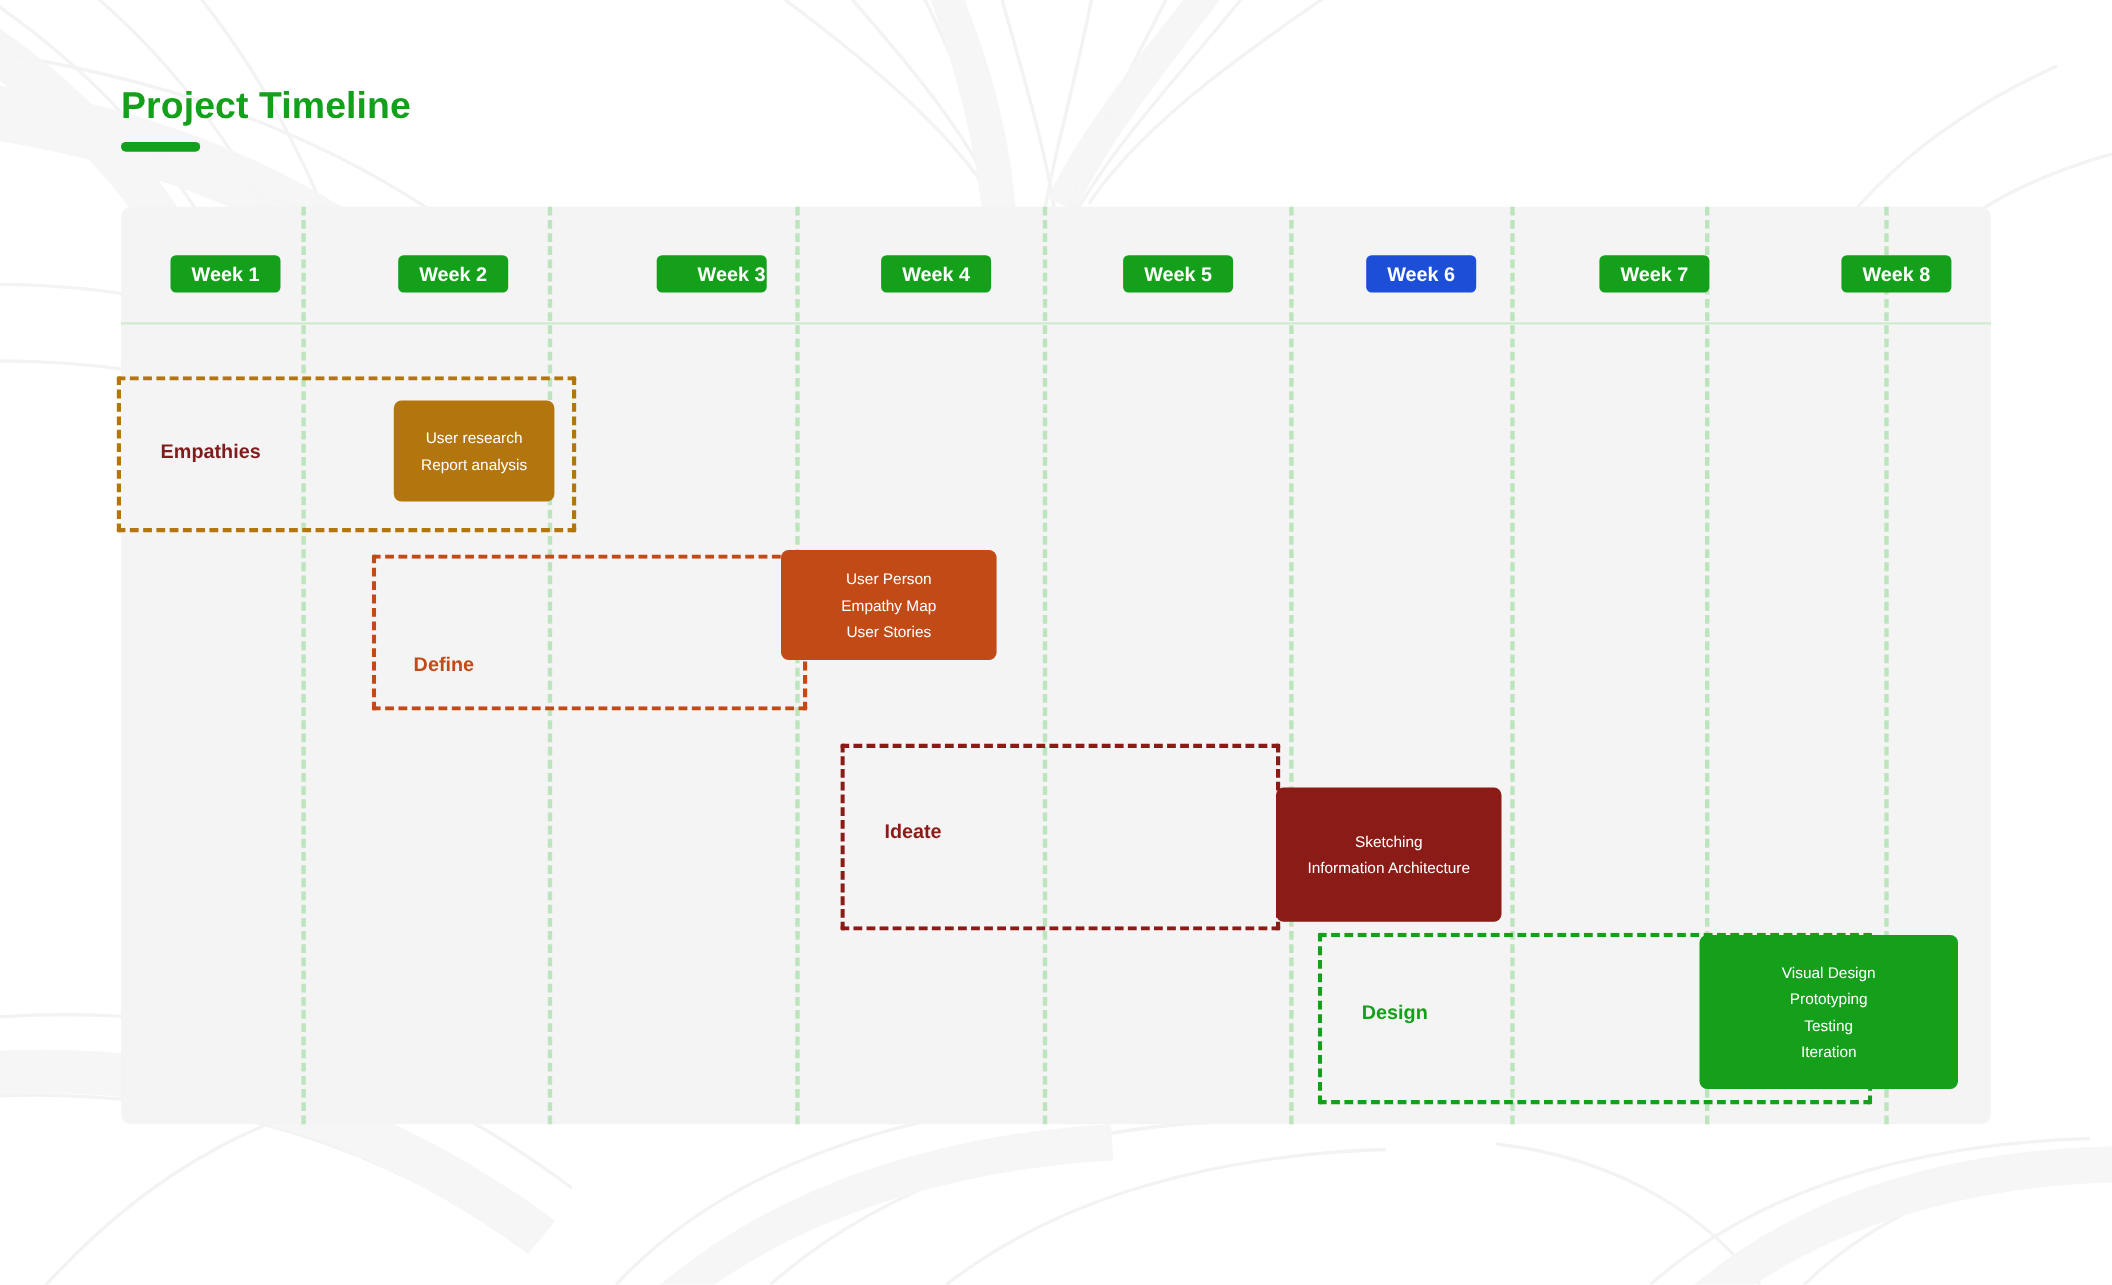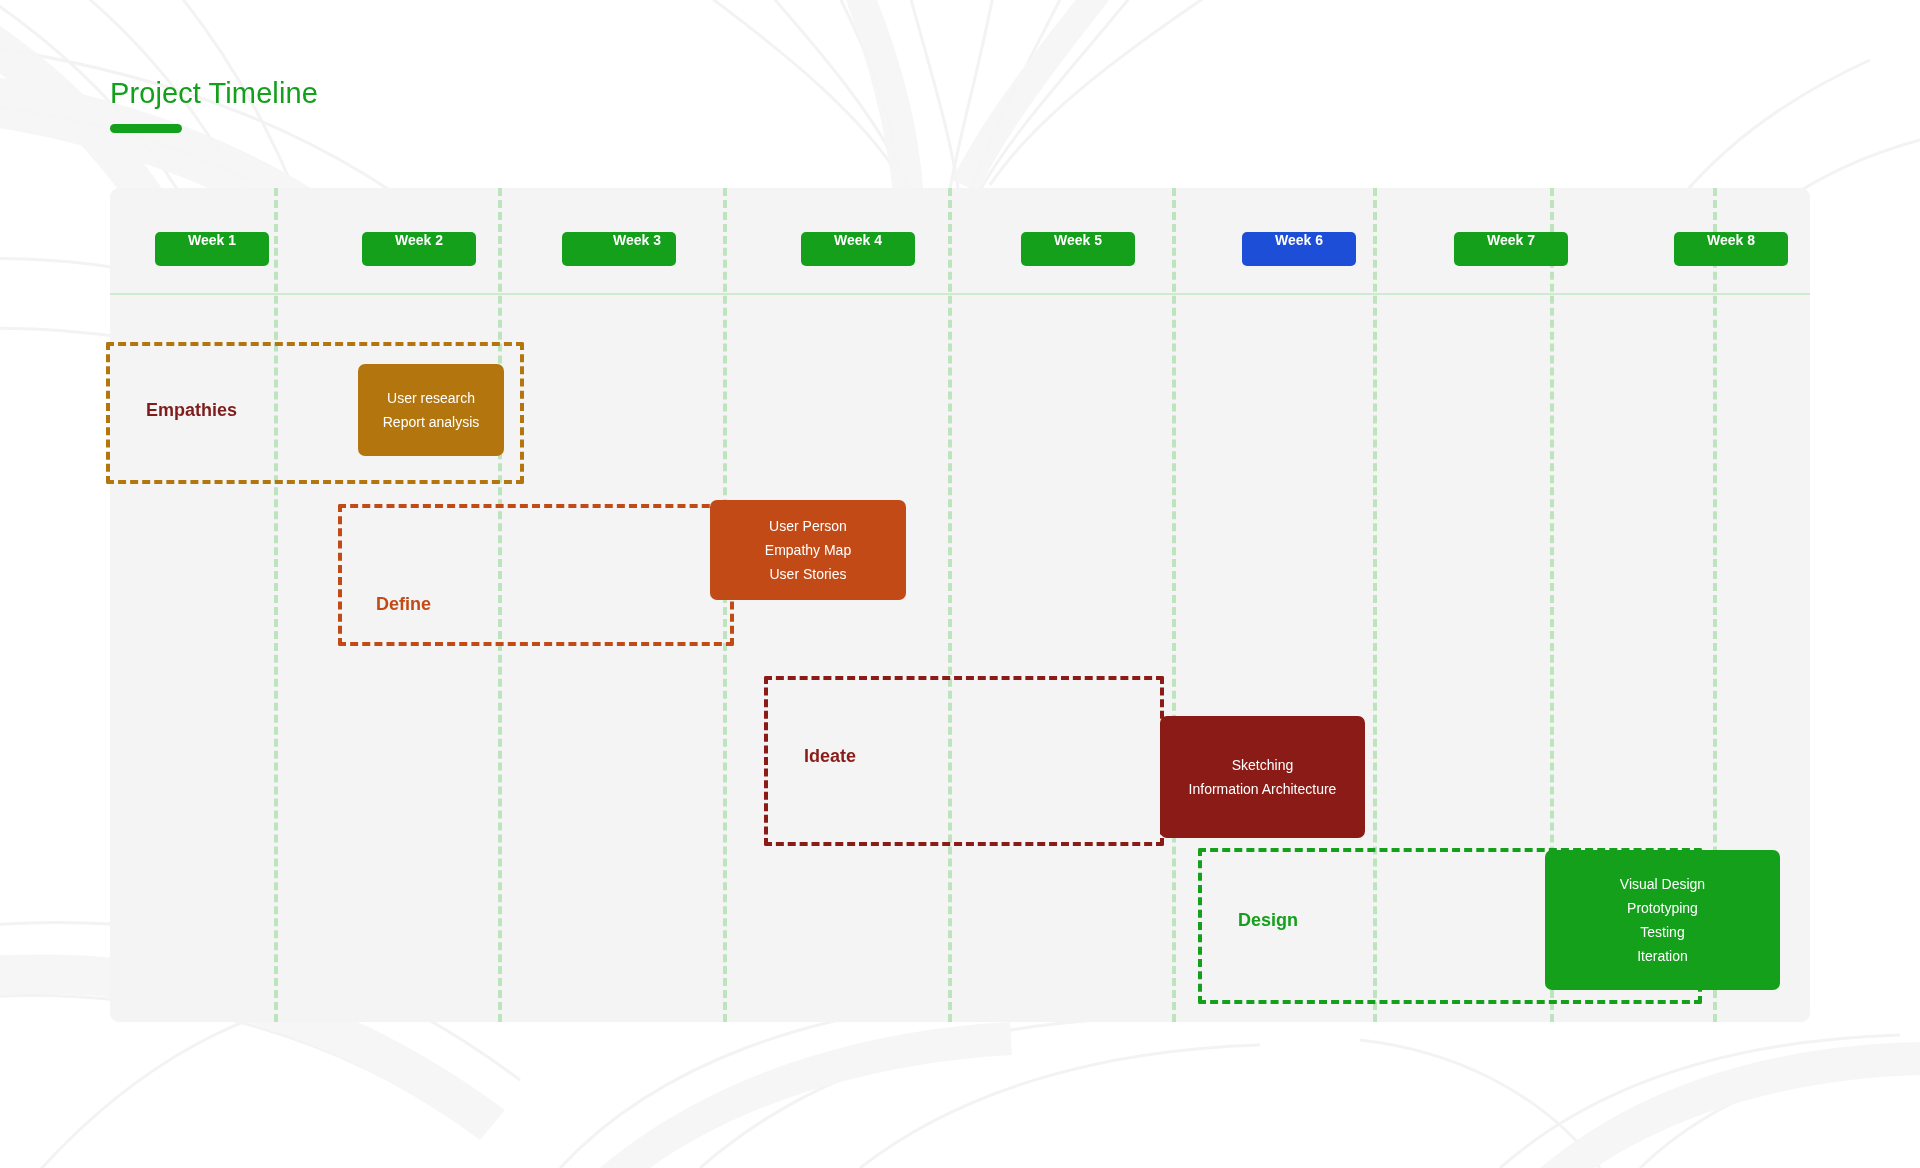--- a/index.html
+++ b/index.html
@@ -24,22 +24,22 @@
   }
 
   
   #title-block {
     position: absolute;
     left: 110px;
     top: 78px;
     z-index: 2;
   }
   #page-title {
-    font-size: 29px;
-    font-weight: normal;
+    font-size: 34px;
+    font-weight: bold;
     color: #13a01a;
     letter-spacing: 0.1px;
     line-height: 1.1;
     margin: 0;
     white-space: nowrap;
   }
   #title-underline {
     margin-top: 14px;
     width: 72px;
     height: 9px;
@@ -85,29 +85,29 @@
     position: absolute;
     left: 0;
     top: 0;
     width: 100%;
     height: 105px;
     z-index: 3;
   }
   .week-badge {
     position: absolute;
     top: 44px;
-    width: 114px;
+    width: 100px;
     height: 34px;
     background: #14a01a;
     border-radius: 5px;
     color: #ffffff;
-    font-size: 14px;
+    font-size: 18px;
     font-weight: bold;
     display: flex;
-    align-items: flex-start;
+    align-items: center;
     justify-content: center;
     box-sizing: border-box;
     white-space: nowrap;
   }
 
   
   .phase-box {
     position: absolute;
     box-sizing: border-box;
     border-style: dashed;
@@ -206,21 +206,21 @@
 
   <div id="header-separator"></div>
 
   <div id="week-header-row">
       <div class="week-badge" style="left: 45px; background: rgb(20, 160, 26);">
         <span>Week 1</span>
       </div>
       <div class="week-badge" style="left: 252px; background: rgb(20, 160, 26);">
         <span>Week 2</span>
       </div>
-      <div class="week-badge" style="left: 452px; background: rgb(20, 160, 26); padding-left: 36px;">
+      <div class="week-badge" style="left: 487px; background: rgb(20, 160, 26); padding-left: 36px;">
         <span>Week 3</span>
       </div>
       <div class="week-badge" style="left: 691px; background: rgb(20, 160, 26);">
         <span>Week 4</span>
       </div>
       <div class="week-badge" style="left: 911px; background: rgb(20, 160, 26);">
         <span>Week 5</span>
       </div>
       <div class="week-badge" style="left: 1132px; background: #1d4ed8;">
         <span>Week 6</span>

